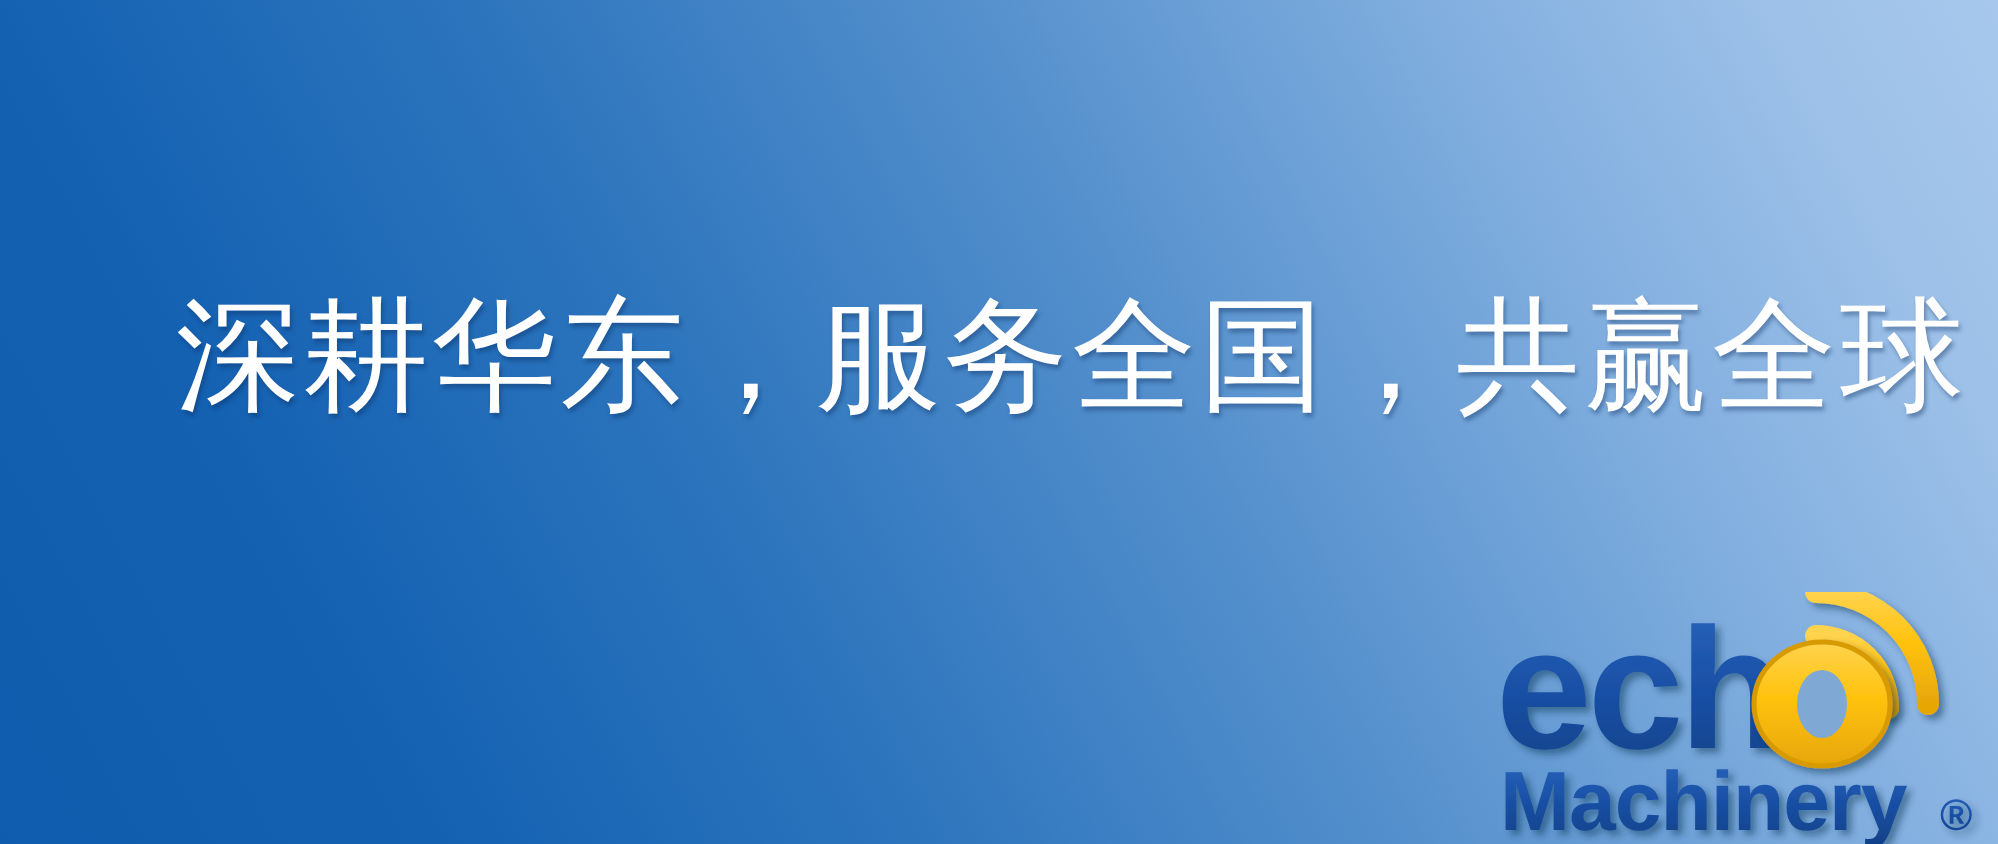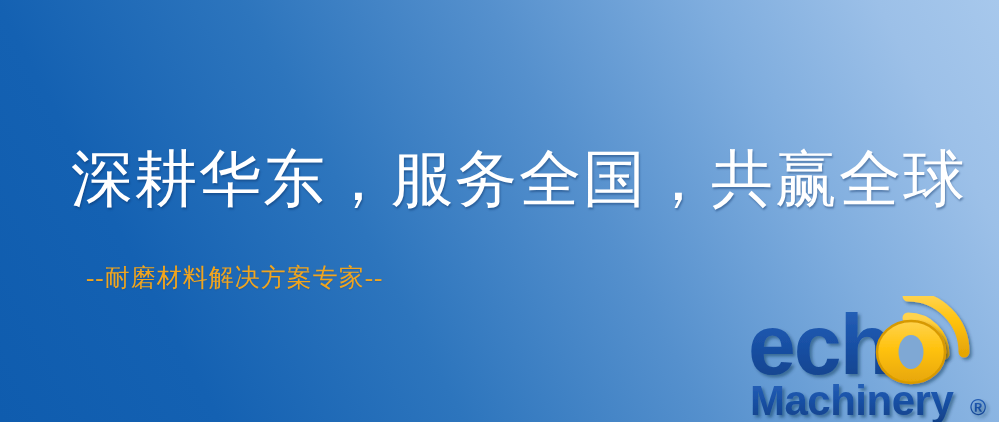--- a/index.html
+++ b/index.html
@@ -22,21 +22,21 @@
         #5590cd 58%,
         #7fadde 76%,
         #9cc0e8 90%,
         #a7c8ec 100%);
     font-family: "Liberation Sans", sans-serif;
   }
 
   
   #headline {
     position: absolute;
-    left: 71px;
+    left: 88px;
     top: 148px;
     font-family: "Liberation Serif", "DejaVu Serif", serif;
     font-size: 62px;
     line-height: 1;
     letter-spacing: 2px;
     color: #ffffff;
     white-space: nowrap;
     text-shadow: 1px 2px 2px rgba(10, 45, 95, 0.40);
   }
 
@@ -71,21 +71,20 @@
     height: 126px;
   }
 </style>
 </head>
 <body>
 
 <div id="banner">
 
   <div id="headline">深耕华东，服务全国，共赢全球</div>
 
-  <div id="subtitle">--耐磨材料解决方案专家--</div>
 
   <div id="logo">
     <svg id="logo-mark" viewBox="0 0 251 126" xmlns="http://www.w3.org/2000/svg">
       <defs>
         <linearGradient id="blueGrad" x1="0" y1="0" x2="0" y2="1">
           <stop offset="0%" stop-color="#2a66bd"></stop>
           <stop offset="45%" stop-color="#1a52a8"></stop>
           <stop offset="100%" stop-color="#103f86"></stop>
         </linearGradient>
         <linearGradient id="yellowGrad" x1="0" y1="0" x2="0" y2="1">

